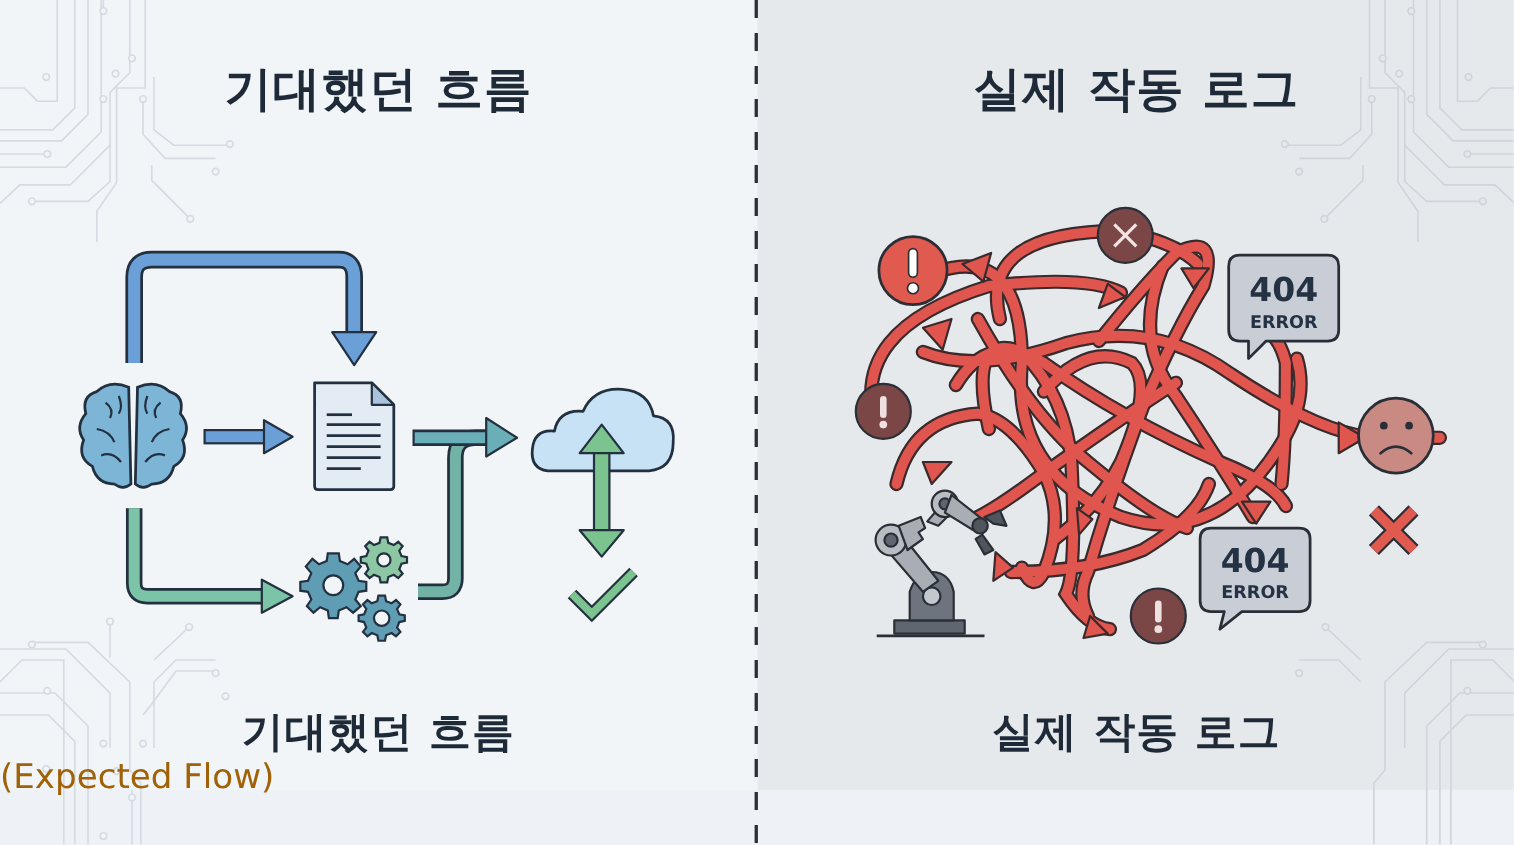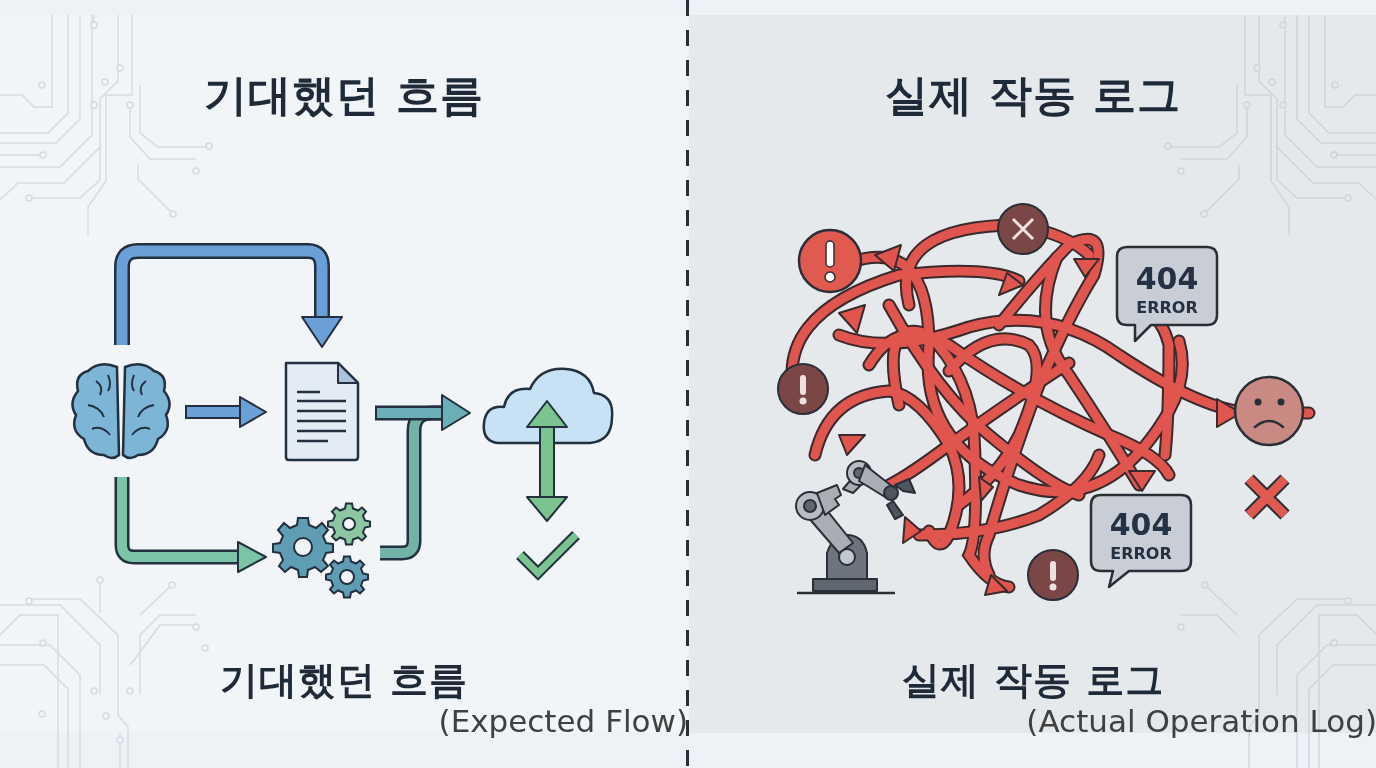--- a/index.html
+++ b/index.html
@@ -1,24 +1,24 @@
 <!DOCTYPE html>
 <html><head>
 <meta charset="utf-8">
 <style>
   html,body{margin:0;padding:0;}
   body{width:1376px;height:768px;overflow:hidden;position:relative;font-family:"DejaVu Sans","Liberation Sans",sans-serif;background:#eef2f6;}
-  .panel{position:absolute;top:0;height:718px;margin-top:15px;}
+  .panel{position:absolute;top:0;height:718px;}
   .panel.left{left:0;width:688px;background:#f1f5f8;}
   .panel.right{left:689px;width:688px;background:#e6e9ec;}
   .divider{position:absolute;left:686px;top:0;width:3px;height:768px;
     background:repeating-linear-gradient(to bottom,#2a2f37 0 16px,transparent 16px 30px);}
   .title{position:absolute;top:52px;font-weight:bold;font-size:43px;color:#1f2a38;letter-spacing:1px;text-align:center;}
   .caption-ko{position:absolute;top:640px;font-weight:bold;font-size:38px;color:#1f2a38;text-align:center;letter-spacing:1px;}
-  .caption-en{position:absolute;top:688px;font-size:31px;color:#404040;text-align:right;}
+  .caption-en{position:absolute;top:688px;font-size:31px;color:#a16207;text-align:left;}
   svg{position:absolute;left:0;top:0;}
 </style>
 </head>
 <body>
 
 <div class="panel left">
   <svg width="688" height="768">
     <g fill="none" stroke="#d5dbe2" stroke-width="1.5">
       <path d="M0 80 L22 80 L34 92 L52 92 L52 0"></path>
       <path d="M0 118 L48 118 L68 98 L68 0"></path>
@@ -292,16 +292,15 @@
       <circle cx="170" cy="458" r="12" fill="#b8bdc4"></circle>
       <circle cx="170" cy="458" r="5" fill="#5f666f"></circle>
       <path d="M176 450 L204 472 L196 482 L170 466 Z" fill="#a9aeb5"></path>
       <circle cx="202" cy="478" r="7" fill="#4e555d"></circle>
       <path d="M206 470 L220 464 L226 478 L214 476 Z" fill="#4e555d"></path>
       <path d="M204 486 L214 500 L206 504 L198 490 Z" fill="#4e555d"></path>
     </g>
   </svg>
 
   <div class="caption-ko" style="left:0;width:688px;">실제 작동 로그</div>
-  <div class="caption-en" style="left:0;width:688px;">(Actual Operation Log)</div>
 </div>
 
 <div class="divider"></div>
 
 </body></html>

